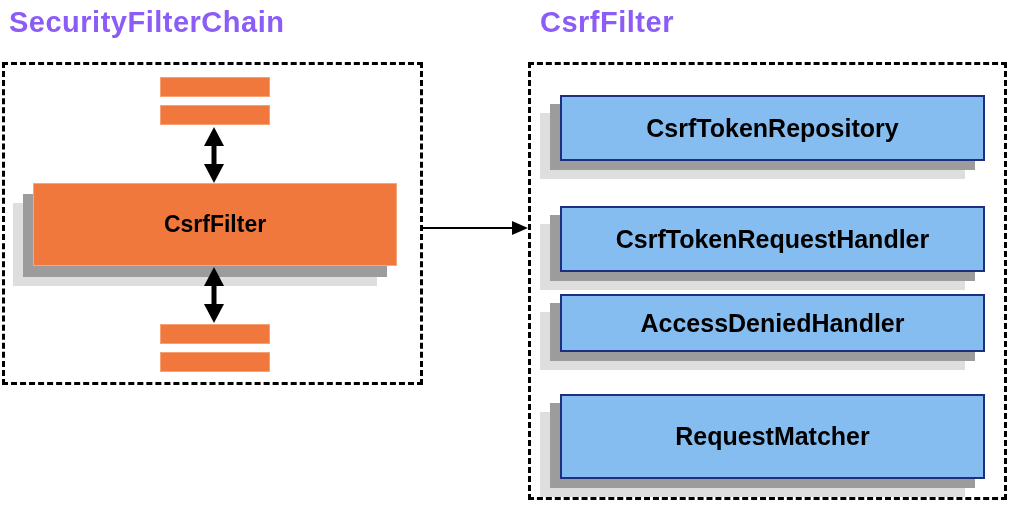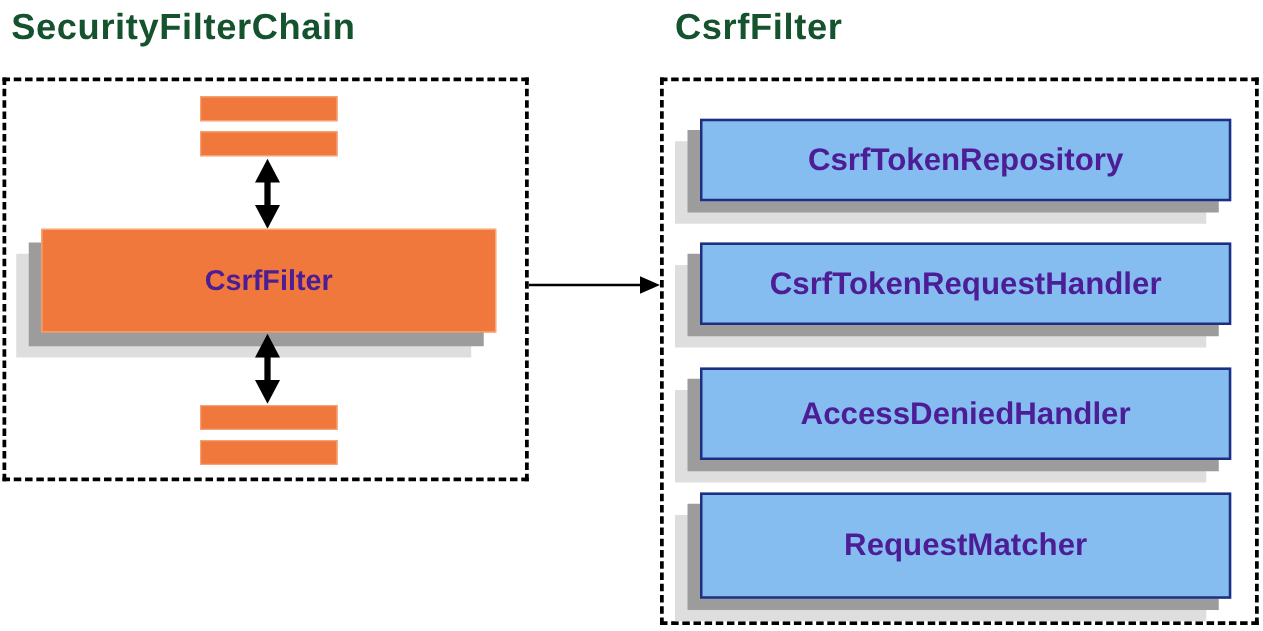--- a/index.html
+++ b/index.html
@@ -1,35 +1,35 @@
 <!DOCTYPE html>
 <html><head>
 <meta charset="utf-8">
 <style>
   html,body{margin:0;padding:0;background:#fff;}
   .canvas{
     position:relative;width:1010px;height:505px;background:#ffffff;
     font-family:"Liberation Sans",sans-serif;overflow:hidden;
   }
   .panel-title{
-    position:absolute;font-size:29px;font-weight:bold;color:#14532d;
+    position:absolute;font-size:29px;font-weight:bold;color:#8b5cf6;
     white-space:nowrap;letter-spacing:0.5px;
   }
   .dashed-box{
     position:absolute;border:3px dashed #000;background:transparent;box-sizing:border-box;
   }
   
   .stack{position:absolute;}
   .stack .shadow{position:absolute;width:100%;height:100%;}
   .stack .shadow.light{left:-20px;top:20px;background:#dedede;}
   .stack .shadow.dark{left:-10px;top:11px;background:#9c9c9c;}
   .stack .face{
     position:absolute;left:0;top:0;width:100%;height:100%;
     display:flex;align-items:center;justify-content:center;
-    font-weight:bold;color:#4c1d95;box-sizing:border-box;
+    font-weight:bold;color:#000000;box-sizing:border-box;
   }
   .face.orange{background:#f0783c;border:1px solid #f8a878;font-size:23px;}
   .face.blue{background:#85bdf0;border:2px solid #1f2f80;font-size:25px;}
   .blue-stack .shadow.dark{left:-10px;top:9px;}
   .blue-stack .shadow.light{left:-20px;top:18px;}
   .mini-bar{
     position:absolute;width:110px;height:20px;background:#f0783c;
     border:1px solid #f6a173;box-sizing:border-box;
   }
   .arrow-svg{position:absolute;display:block;}
@@ -75,27 +75,27 @@
   <div class="panel-title" style="left:540px;top:6px;">CsrfFilter</div>
 
   <div class="dashed-box" style="left:528px;top:62px;width:479px;height:438px;"></div>
 
   <div class="stack blue-stack" style="left:560px;top:95px;width:425px;height:66px;">
     <div class="shadow light"></div>
     <div class="shadow dark"></div>
     <div class="face blue">CsrfTokenRepository</div>
   </div>
 
-  <div class="stack blue-stack" style="left:560px;top:194px;width:425px;height:66px;">
+  <div class="stack blue-stack" style="left:560px;top:206px;width:425px;height:66px;">
     <div class="shadow light"></div>
     <div class="shadow dark"></div>
     <div class="face blue">CsrfTokenRequestHandler</div>
   </div>
 
-  <div class="stack blue-stack" style="left:560px;top:294px;width:425px;height:74px;">
+  <div class="stack blue-stack" style="left:560px;top:294px;width:425px;height:58px;">
     <div class="shadow light"></div>
     <div class="shadow dark"></div>
     <div class="face blue">AccessDeniedHandler</div>
   </div>
 
   <div class="stack blue-stack" style="left:560px;top:394px;width:425px;height:85px;">
     <div class="shadow light"></div>
     <div class="shadow dark"></div>
     <div class="face blue">RequestMatcher</div>
   </div>

